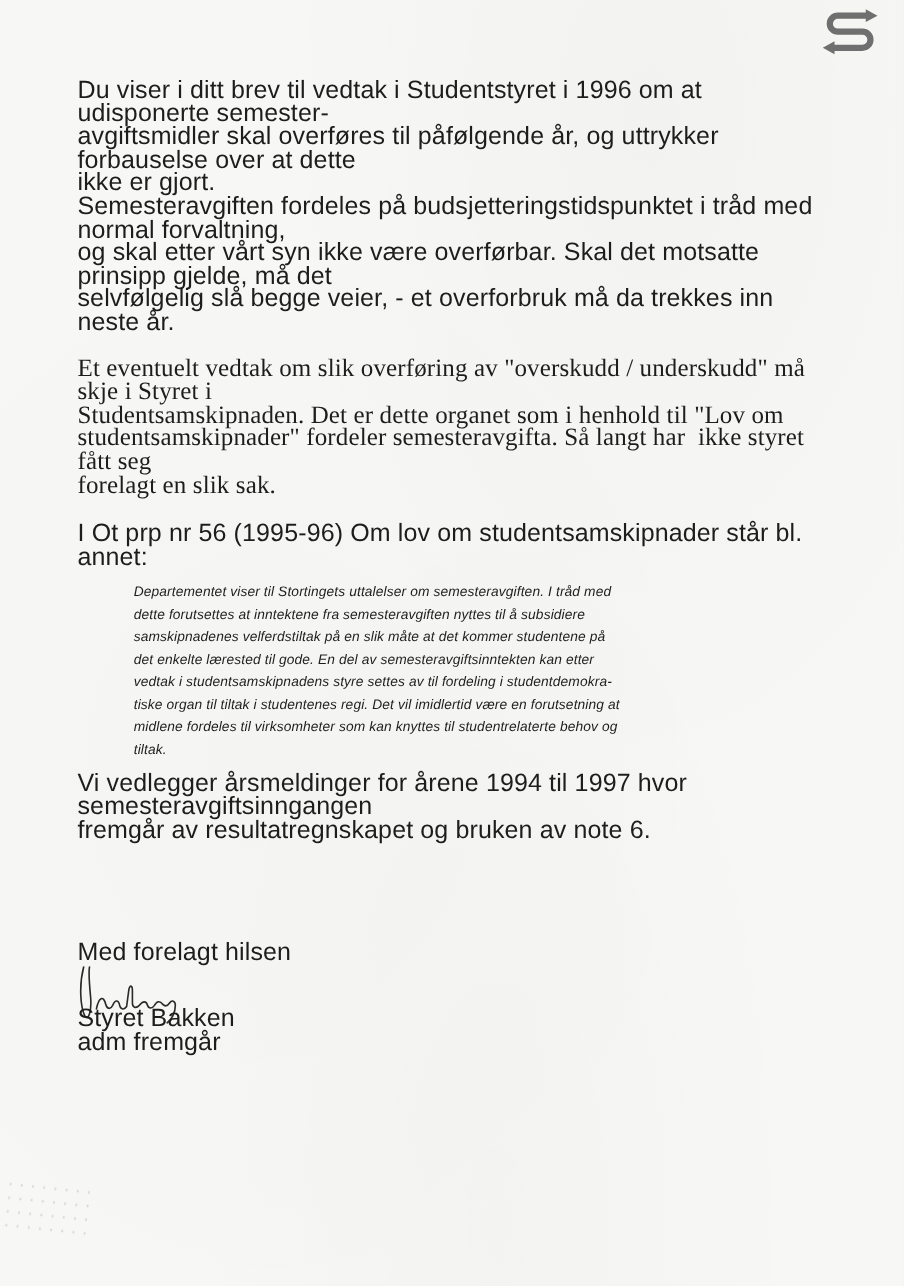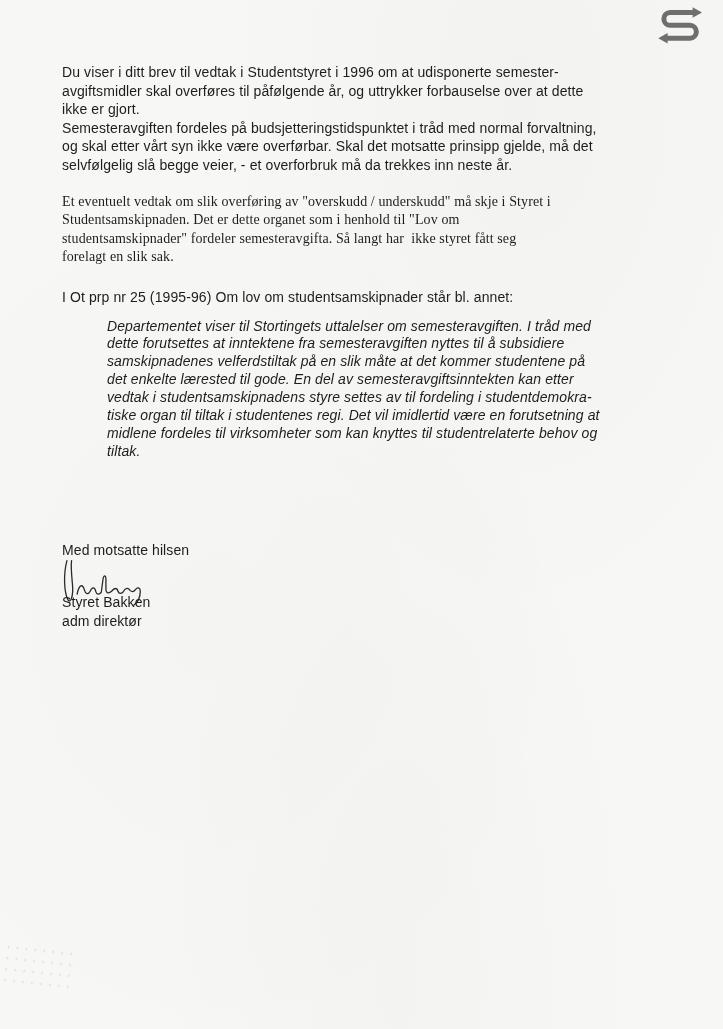--- a/index.html
+++ b/index.html
@@ -25,31 +25,31 @@
     width: 50px; height: 42px;
   }
   .logo svg { display: block; width: 100%; height: 100%; }
   .letter {
     position: absolute;
     left: 62px; top: 63px;
     width: 600px;
   }
   .para {
     margin: 0;
-    font-size: 14px;
+    font-size: 20px;
     line-height: 18.6px;
     white-space: pre-wrap;
     letter-spacing: 0.1px;
   }
   .gap-p2 { margin-top: 18px; font-family: Liberation Serif, serif; }
   .gap-p3 { margin-top: 21px; }
   .quote {
     margin: 11px 0 0 45px;
     font-style: italic;
-    font-size: 14px;
+    font-size: 11px;
     line-height: 17.9px;
     width: 555px;
   }
   .gap-p5 { margin-top: 8px; }
   .gap-p6 { margin-top: 25px; }
   .closing { margin-top: 80px; }
   .signature {
     display: block;
     width: 122px; height: 52px;
     margin: -3px 0 -15px -5px;
@@ -84,46 +84,48 @@
 ikke er gjort.
 Semesteravgiften fordeles på budsjetteringstidspunktet i tråd med normal forvaltning,
 og skal etter vårt syn ikke være overførbar. Skal det motsatte prinsipp gjelde, må det
 selvfølgelig slå begge veier, - et overforbruk må da trekkes inn neste år.</p>
 
     <p class="para gap-p2">Et eventuelt vedtak om slik overføring av "overskudd / underskudd" må skje i Styret i
 Studentsamskipnaden. Det er dette organet som i henhold til "Lov om
 studentsamskipnader" fordeler semesteravgifta. Så langt har  ikke styret fått seg
 forelagt en slik sak.</p>
 
-    <p class="para gap-p3">I Ot prp nr 25 (1995-96) Om lov om studentsamskipnader står bl. annet:</p>
+    <p class="para gap-p3">I Ot prp nr 56 (1995-96) Om lov om studentsamskipnader står bl. annet:</p>
 
     <p class="para quote">Departementet viser til Stortingets uttalelser om semesteravgiften. I tråd med
 dette forutsettes at inntektene fra semesteravgiften nyttes til å subsidiere
 samskipnadenes velferdstiltak på en slik måte at det kommer studentene på
 det enkelte lærested til gode. En del av semesteravgiftsinntekten kan etter
 vedtak i studentsamskipnadens styre settes av til fordeling i studentdemokra-
 tiske organ til tiltak i studentenes regi. Det vil imidlertid være en forutsetning at
 midlene fordeles til virksomheter som kan knyttes til studentrelaterte behov og
 tiltak.</p>
 
+    <p class="para gap-p5">Vi vedlegger årsmeldinger for årene 1994 til 1997 hvor semesteravgiftsinngangen
+fremgår av resultatregnskapet og bruken av note 6.</p>
 
 
     <div class="closing">
-      <p class="para">Med motsatte hilsen</p>
+      <p class="para">Med forelagt hilsen</p>
 
       <svg class="signature" viewBox="0 0 122 56" xmlns="http://www.w3.org/2000/svg" aria-hidden="true">
         <g fill="none" stroke="#2a2a2a" stroke-width="1.4" stroke-linecap="round">
           <path d="M6,5 C2,20 3,39 7,47 C10,52 13,43 12,31 C11,20 10,11 11,5"></path>
           <path d="M17,41 c2,-10 6,-12 8,-4 c1,4 4,5 6,1 c2,-5 5,-5 6,0 c1,4 4,4 6,1
                    l2,-15 c1,-4 3,-3 3,1 l0,11 c0,4 3,5 6,2 c3,-4 6,-4 7,0 c1,3 4,3 6,0
                    c2,-4 5,-4 7,-1 c2,2 4,2 6,-1 c2,-3 5,-2 5,2 c0,6 -3,12 -7,15"></path>
         </g>
       </svg>
 
       <p class="para">Styret Bakken</p>
-      <p class="para">adm direktør</p>
+      <p class="para">adm fremgår</p>
     </div>
 
   </div>
 
   <div class="speckles"></div>
 
 </div>
 
 </body></html>

